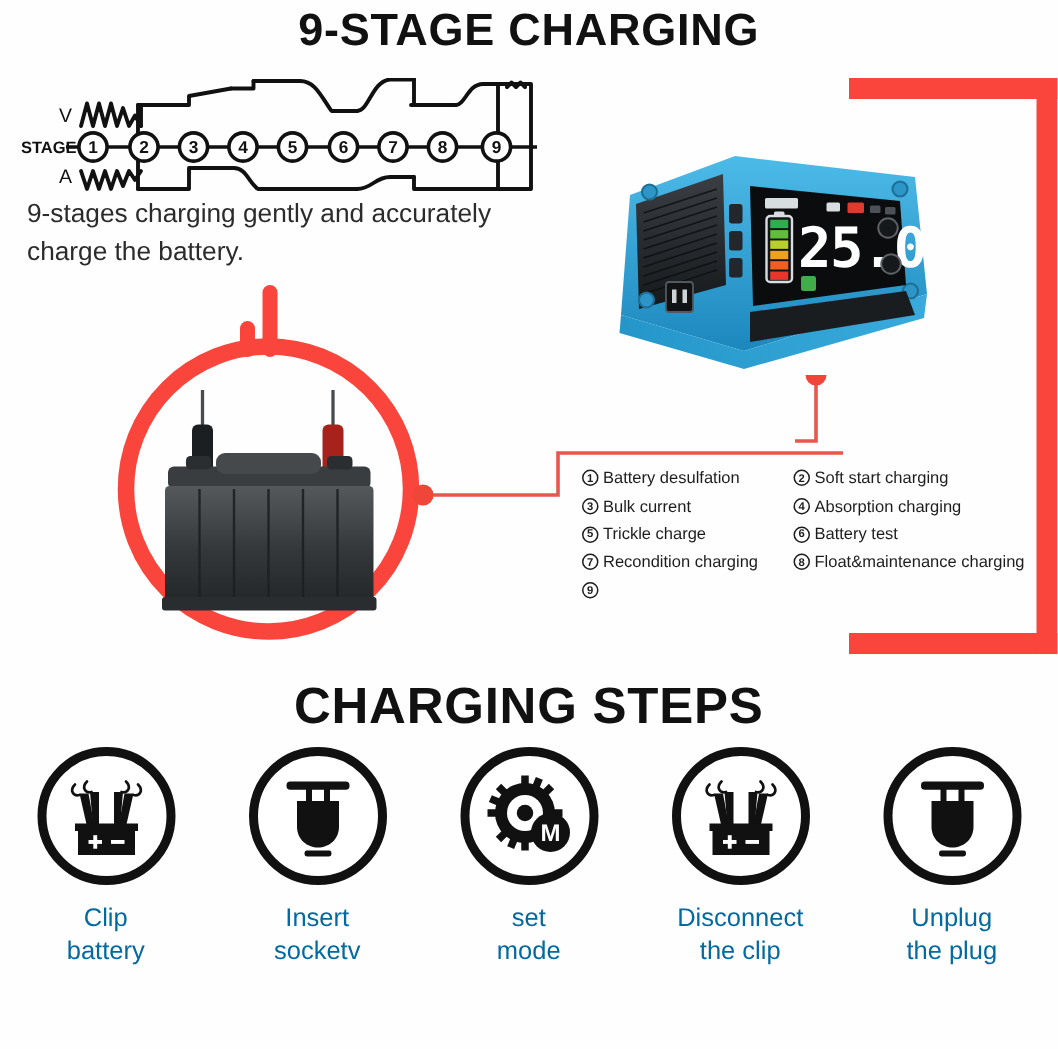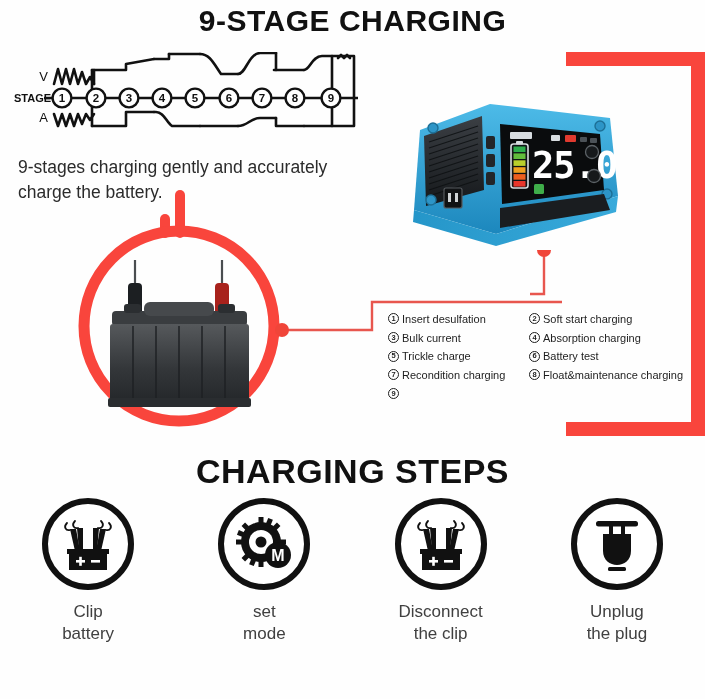--- a/index.html
+++ b/index.html
@@ -64,21 +64,21 @@
     top: 52px;
     width: 345px;
     height: 84px;
   }
   .wave-wrap svg { display: block; }
 
   
   .desc {
     position: absolute;
     left: 18px;
-    top: 155px;
+    top: 130px;
     width: 310px;
     font-size: 17.5px;
     line-height: 25px;
     color: #2b2b2b;
     font-family: "Liberation Sans", sans-serif;
   }
 
   
   .charger {
     position: absolute;
@@ -176,21 +176,21 @@
     align-items: center;
     justify-content: center;
     background: #ffffff;
   }
   .step-icon svg { display: block; }
   .step-label {
     margin-top: 11px;
     text-align: center;
     font-size: 17px;
     line-height: 22px;
-    color: #404040;
+    color: #0369a1;
   }
 </style>
 </head>
 <body>
 
 <div class="root">
 
   <div class="title-main">9-STAGE CHARGING</div>
 
   <div class="red-frame"></div>
@@ -410,21 +410,21 @@
 
       <path d="M282 2 L282 44 L268 44" fill="none" stroke="#e8564e" stroke-width="2.4"></path>
       <circle cx="282" cy="0" r="7" fill="#f04539"></circle>
     </svg>
   </div>
 
   <div class="stage-list">
     <div class="stage-row">
       <div class="stage-cell left">
         <span class="num">1</span>
-        <span class="stage-txt">Insert desulfation</span>
+        <span class="stage-txt">Battery desulfation</span>
       </div>
       <div class="stage-cell right">
         <span class="num">2</span>
         <span class="stage-txt">Soft start charging</span>
       </div>
     </div>
     <div class="stage-row">
       <div class="stage-cell left">
         <span class="num">3</span>
         <span class="stage-txt">Bulk current</span>
@@ -493,20 +493,35 @@
 
           <rect x="34" y="47" width="9" height="2.6" fill="#ffffff"></rect>
         </svg>
       </div>
       <div class="step-label">
         <span>Clip</span><br>
         <span>battery</span>
       </div>
     </div>
 
+    <div class="step">
+      <div class="step-icon">
+        <svg width="62" height="62" viewBox="0 0 62 62" xmlns="http://www.w3.org/2000/svg">
+          <rect x="10" y="8" width="42" height="5.5" rx="2.5" fill="#111111"></rect>
+          <rect x="23" y="13" width="4" height="9" fill="#111111"></rect>
+          <rect x="35" y="13" width="4" height="9" fill="#111111"></rect>
+          <path d="M17 21 L45 21 L45 38 C45 47 38 52 31 52 C24 52 17 47 17 38 Z" fill="#111111"></path>
+          <rect x="22" y="54" width="18" height="4" rx="1.6" fill="#111111"></rect>
+        </svg>
+      </div>
+      <div class="step-label">
+        <span>Insert</span><br>
+        <span>socketv</span>
+      </div>
+    </div>
 
     <div class="step">
       <div class="step-icon">
         <svg width="62" height="62" viewBox="0 0 62 62" xmlns="http://www.w3.org/2000/svg">
           <g fill="#111111">
             <circle cx="28" cy="29" r="20"></circle>
             <g>
               <rect x="25.5" y="4" width="5" height="8"></rect>
               <rect x="25.5" y="46" width="5" height="8"></rect>
               <rect x="3" y="26.5" width="8" height="5"></rect>

